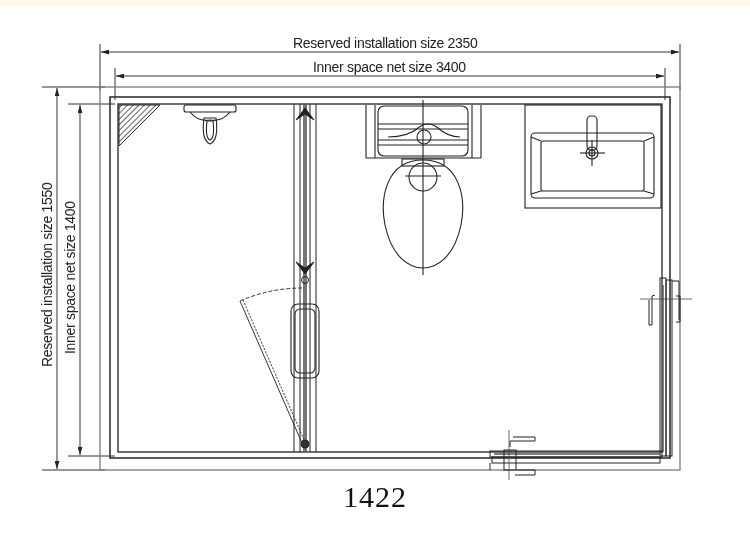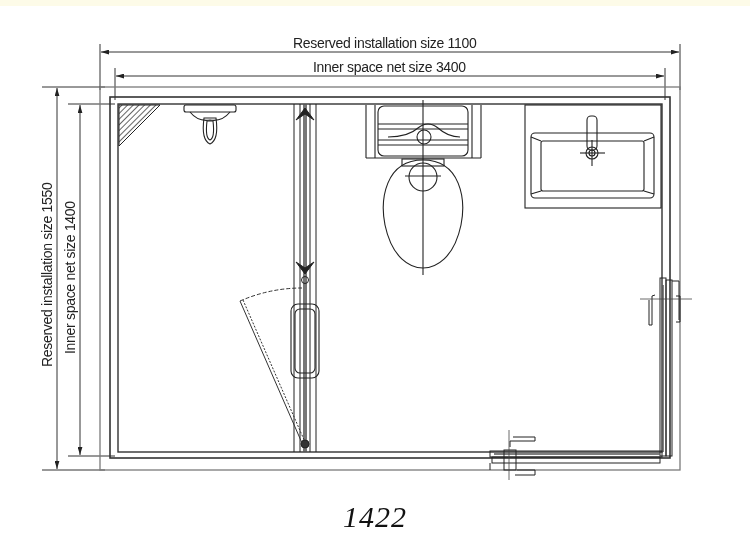--- a/index.html
+++ b/index.html
@@ -1,21 +1,21 @@
 <!DOCTYPE html>
 <html><head>
 <meta charset="utf-8">
 <style>
   html,body{margin:0;padding:0;background:#ffffff;}
   body{width:750px;height:545px;position:relative;overflow:hidden;font-family:"Liberation Sans",sans-serif;}
   .topband{position:absolute;left:0;top:0;width:750px;height:6px;background:#fdfbe8;}
   svg{position:absolute;left:0;top:0;}
   .lbl{position:absolute;color:#222;font-family:"Liberation Sans",sans-serif;font-size:14px;white-space:nowrap;letter-spacing:-0.3px;}
   .vlbl{position:absolute;color:#222;font-family:"Liberation Sans",sans-serif;font-size:14px;white-space:nowrap;transform-origin:left top;transform:rotate(-90deg);letter-spacing:-0.3px;}
-  .model{position:absolute;left:0;width:750px;top:500px;text-align:center;font-family:"Liberation Serif",serif;font-size:30px;color:#111;letter-spacing:1px;font-style:italic;}
+  .model{position:absolute;left:0;width:750px;top:480px;text-align:center;font-family:"Liberation Serif",serif;font-size:30px;color:#111;letter-spacing:1px;}
 </style>
 </head>
 <body>
 
 <div class="topband"></div>
 
 <svg width="750" height="545" viewBox="0 0 750 545">
   <defs>
     <pattern id="hatch" width="4" height="4" patternUnits="userSpaceOnUse" patternTransform="rotate(45)">
       <line x1="0" y1="0" x2="0" y2="4" stroke="#222" stroke-width="1.4"></line>
@@ -135,17 +135,17 @@
     <rect x="492" y="457" width="168" height="6"></rect>
     <line x1="494" y1="454" x2="660" y2="454" stroke="#555" stroke-width="1.5"></line>
     <path d="M510,447 L510,441 L535,441 L535,437 L513,437"></path>
     <rect x="504" y="450" width="12" height="20"></rect>
     <path d="M517,470 L535,470 L535,475 L515,475"></path>
     <line x1="509" y1="430" x2="509" y2="480" stroke="#444" stroke-width="0.8"></line>
     <line x1="490" y1="463" x2="490" y2="470"></line>
   </g>
 </svg>
 
-<div class="lbl" style="left:293px;top:35px;">Reserved installation size 1100</div>
+<div class="lbl" style="left:293px;top:35px;">Reserved installation size 2350</div>
 <div class="lbl" style="left:313px;top:59px;">Inner space net size 3400</div>
 <div class="vlbl" style="left:39px;top:367px;">Reserved installation size 1550</div>
 <div class="vlbl" style="left:62px;top:354px;">Inner space net size 1400</div>
 <div class="model">1422</div>
 
 </body></html>

